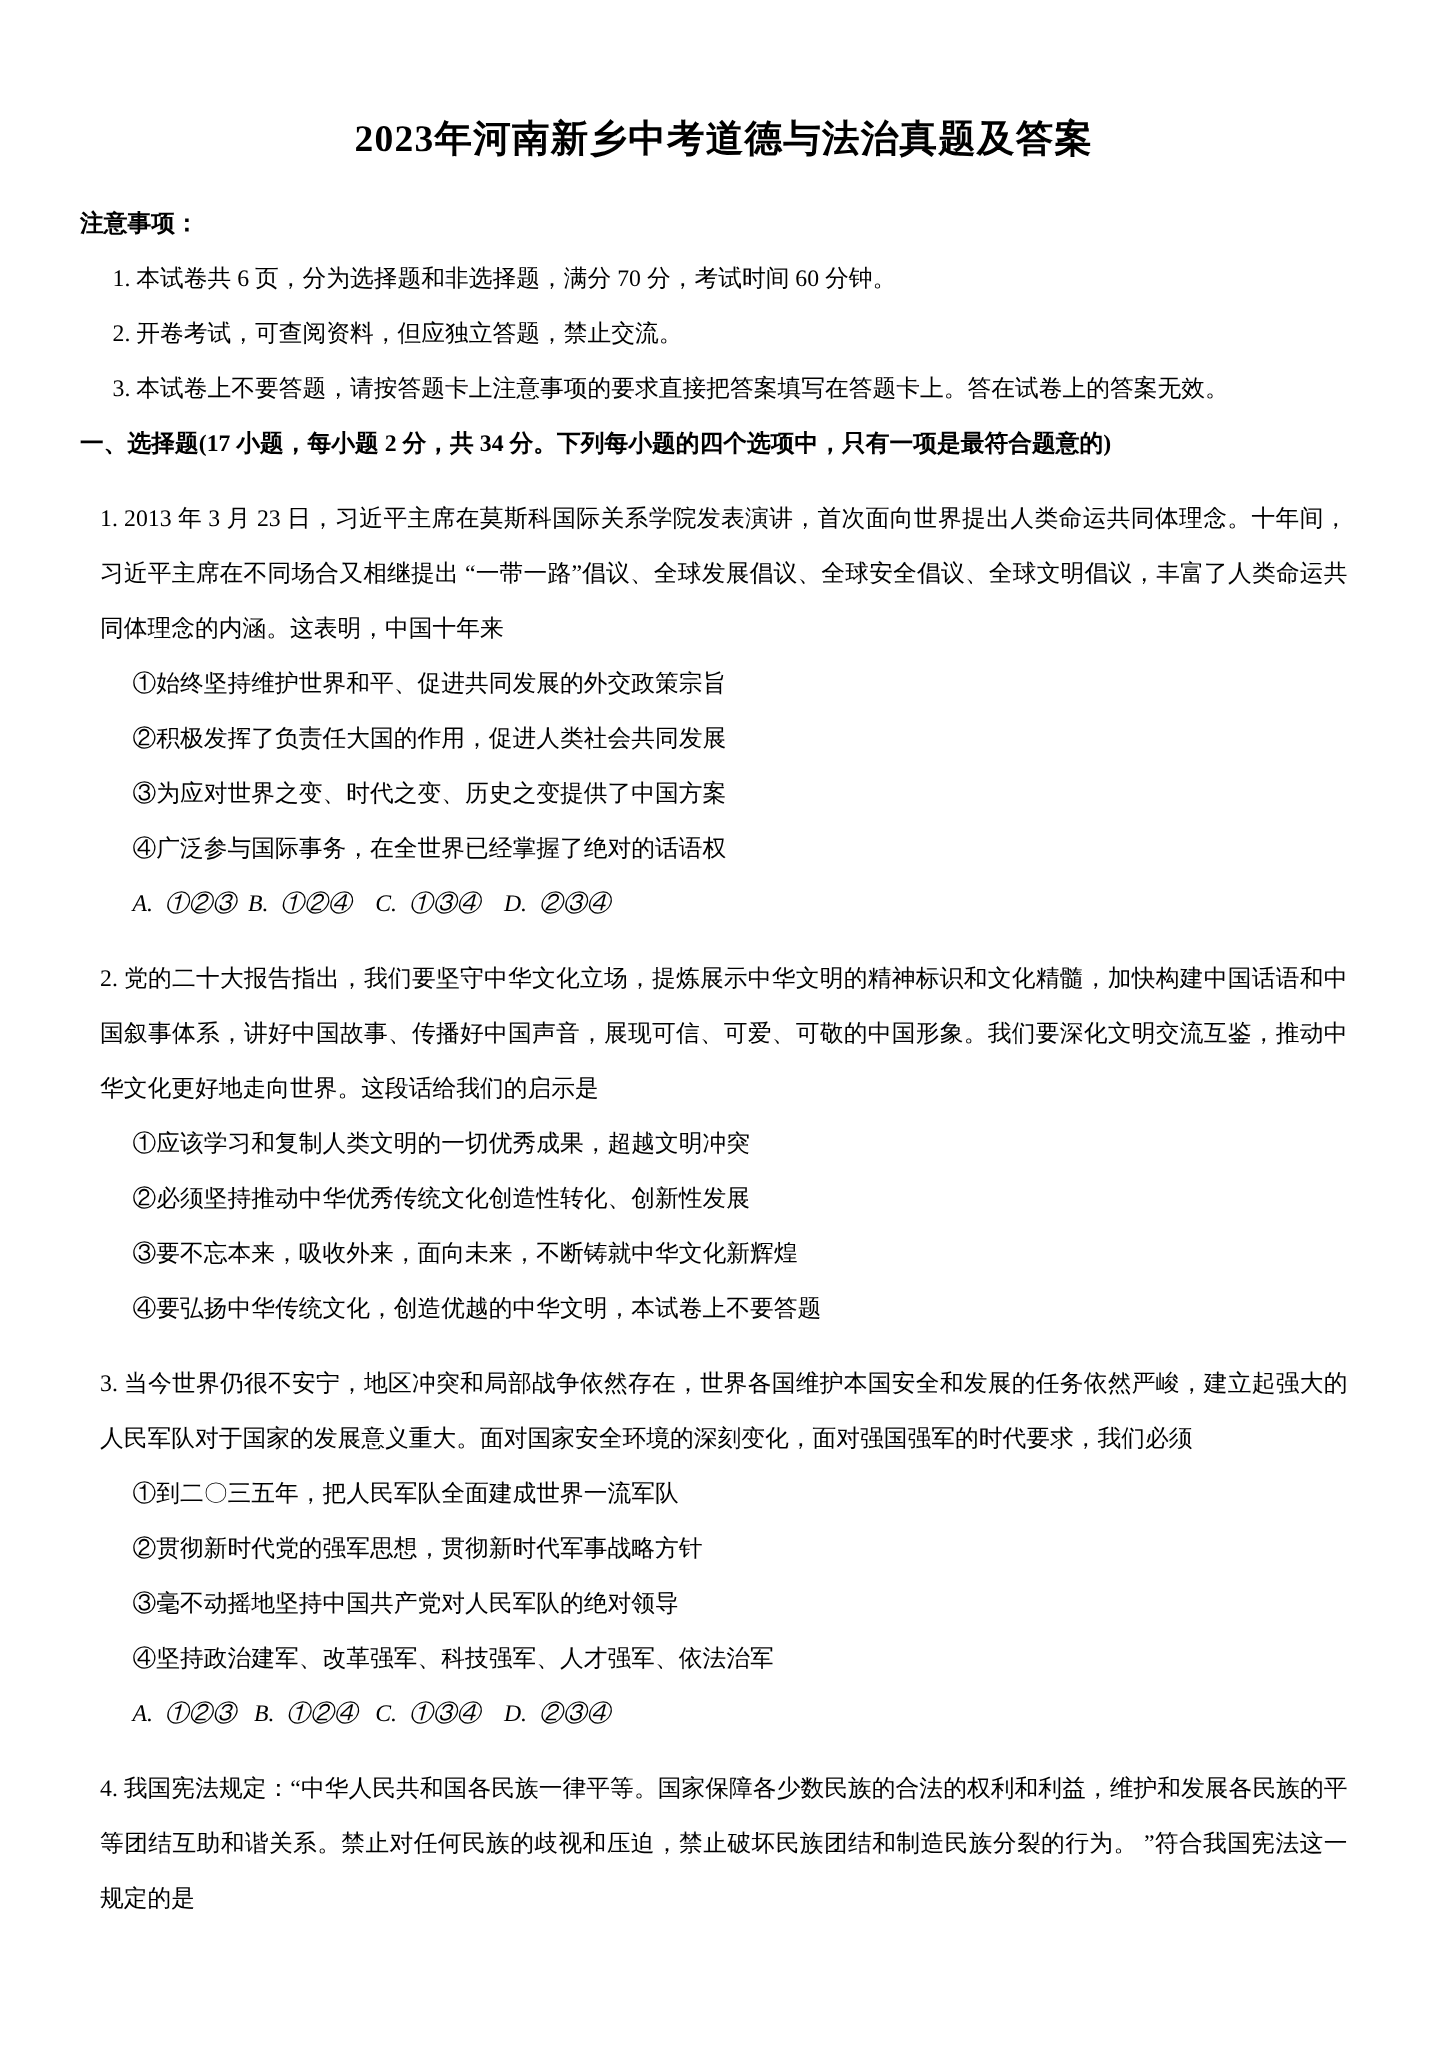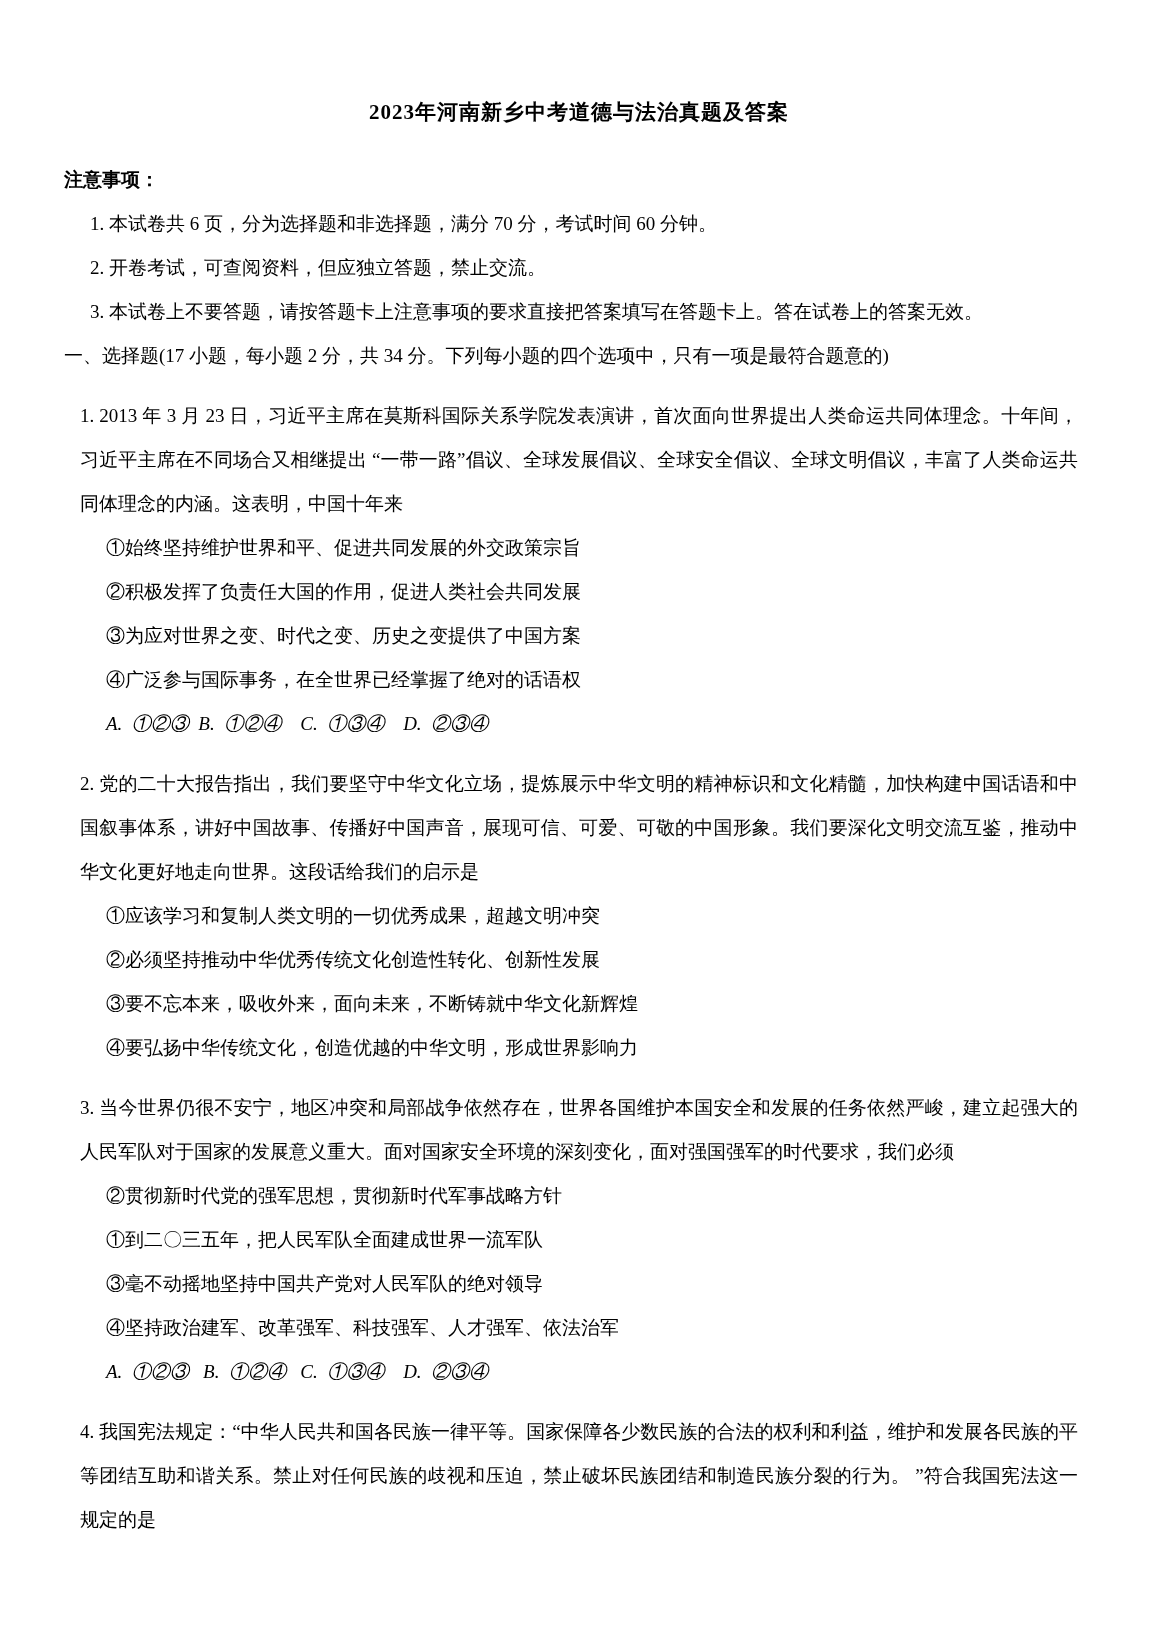--- a/index.html
+++ b/index.html
@@ -17,40 +17,40 @@
     padding: 92px 64px 40px 64px;
     background: #ffffff;
     color: #000000;
     font-family: "Liberation Serif", "DejaVu Serif", serif;
     font-size: 19px;
     overflow: hidden;
   }
   .title {
     margin: 0 0 26px 0;
     text-align: center;
-    font-size: 21px;
+    font-size: 30px;
     font-weight: bold;
     line-height: 40px;
     letter-spacing: 1px;
   }
   p {
     margin: 0;
     line-height: 44px;
     text-align: justify;
   }
   .notice-heading {
     font-weight: bold;
     line-height: 44px;
   }
   .notice-item {
     padding-left: 26px;
     white-space: pre-wrap;
   }
   .section-heading {
-    font-weight: normal;
+    font-weight: bold;
     line-height: 44px;
     white-space: pre-wrap;
   }
   .question { margin: 16px; }
   .stem {
     white-space: normal;
   }
   .option {
     padding-left: 26px;
     white-space: pre-wrap;
@@ -85,27 +85,27 @@
         <p class="option">③为应对世界之变、时代之变、历史之变提供了中国方案</p>
         <p class="option">④广泛参与国际事务，在全世界已经掌握了绝对的话语权</p>
         <p class="answer">A.  ①②③  B.  ①②④    C.  ①③④    D.  ②③④</p>
       </div>
 
   <div class="question">
     <p class="stem">2. 党的二十大报告指出，我们要坚守中华文化立场，提炼展示中华文明的精神标识和文化精髓，加快构建中国话语和中国叙事体系，讲好中国故事、传播好中国声音，展现可信、可爱、可敬的中国形象。我们要深化文明交流互鉴，推动中华文化更好地走向世界。这段话给我们的启示是</p>
   <p class="option">①应该学习和复制人类文明的一切优秀成果，超越文明冲突</p>
         <p class="option">②必须坚持推动中华优秀传统文化创造性转化、创新性发展</p>
         <p class="option">③要不忘本来，吸收外来，面向未来，不断铸就中华文化新辉煌</p>
-        <p class="option">④要弘扬中华传统文化，创造优越的中华文明，形成世界影响力</p>
+        <p class="option">④要弘扬中华传统文化，创造优越的中华文明，本试卷上不要答题</p>
       </div>
 
   <div class="question">
     <p class="stem">3. 当今世界仍很不安宁，地区冲突和局部战争依然存在，世界各国维护本国安全和发展的任务依然严峻，建立起强大的人民军队对于国家的发展意义重大。面对国家安全环境的深刻变化，面对强国强军的时代要求，我们必须</p>
-  <p class="option">②贯彻新时代党的强军思想，贯彻新时代军事战略方针</p>
-        <p class="option">①到二〇三五年，把人民军队全面建成世界一流军队</p>
+  <p class="option">①到二〇三五年，把人民军队全面建成世界一流军队</p>
+        <p class="option">②贯彻新时代党的强军思想，贯彻新时代军事战略方针</p>
         <p class="option">③毫不动摇地坚持中国共产党对人民军队的绝对领导</p>
         <p class="option">④坚持政治建军、改革强军、科技强军、人才强军、依法治军</p>
         <p class="answer">A.  ①②③   B.  ①②④   C.  ①③④    D.  ②③④</p>
       </div>
 
   <div class="question">
     <p class="stem">4. 我国宪法规定：“中华人民共和国各民族一律平等。国家保障各少数民族的合法的权利和利益，维护和发展各民族的平等团结互助和谐关系。禁止对任何民族的歧视和压迫，禁止破坏民族团结和制造民族分裂的行为。  ”符合我国宪法这一规定的是</p>
   </div>
 </div>
 

